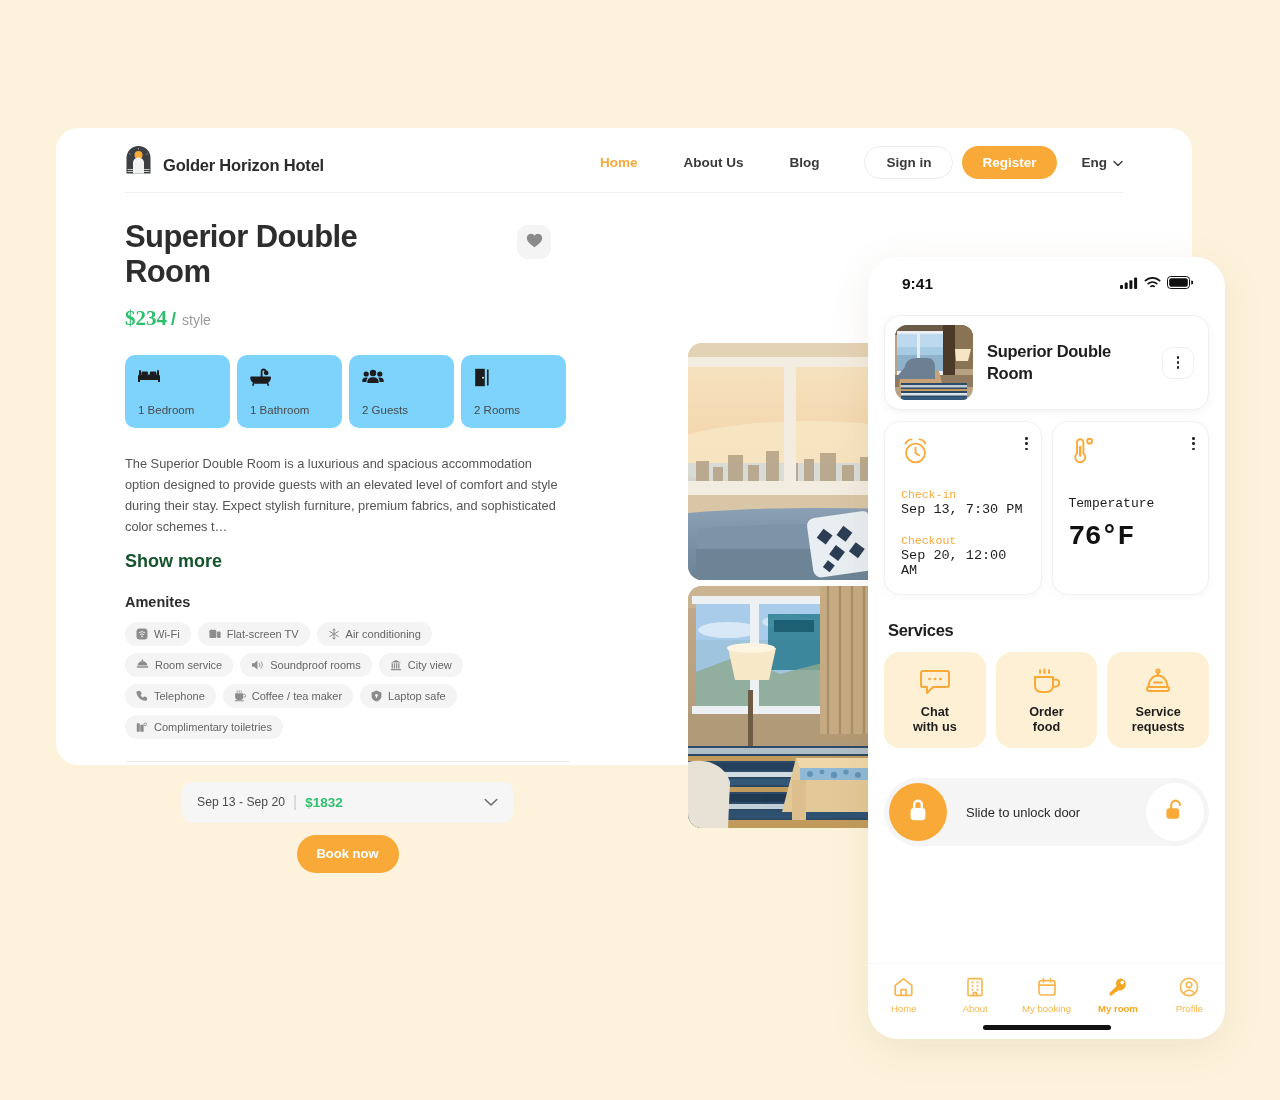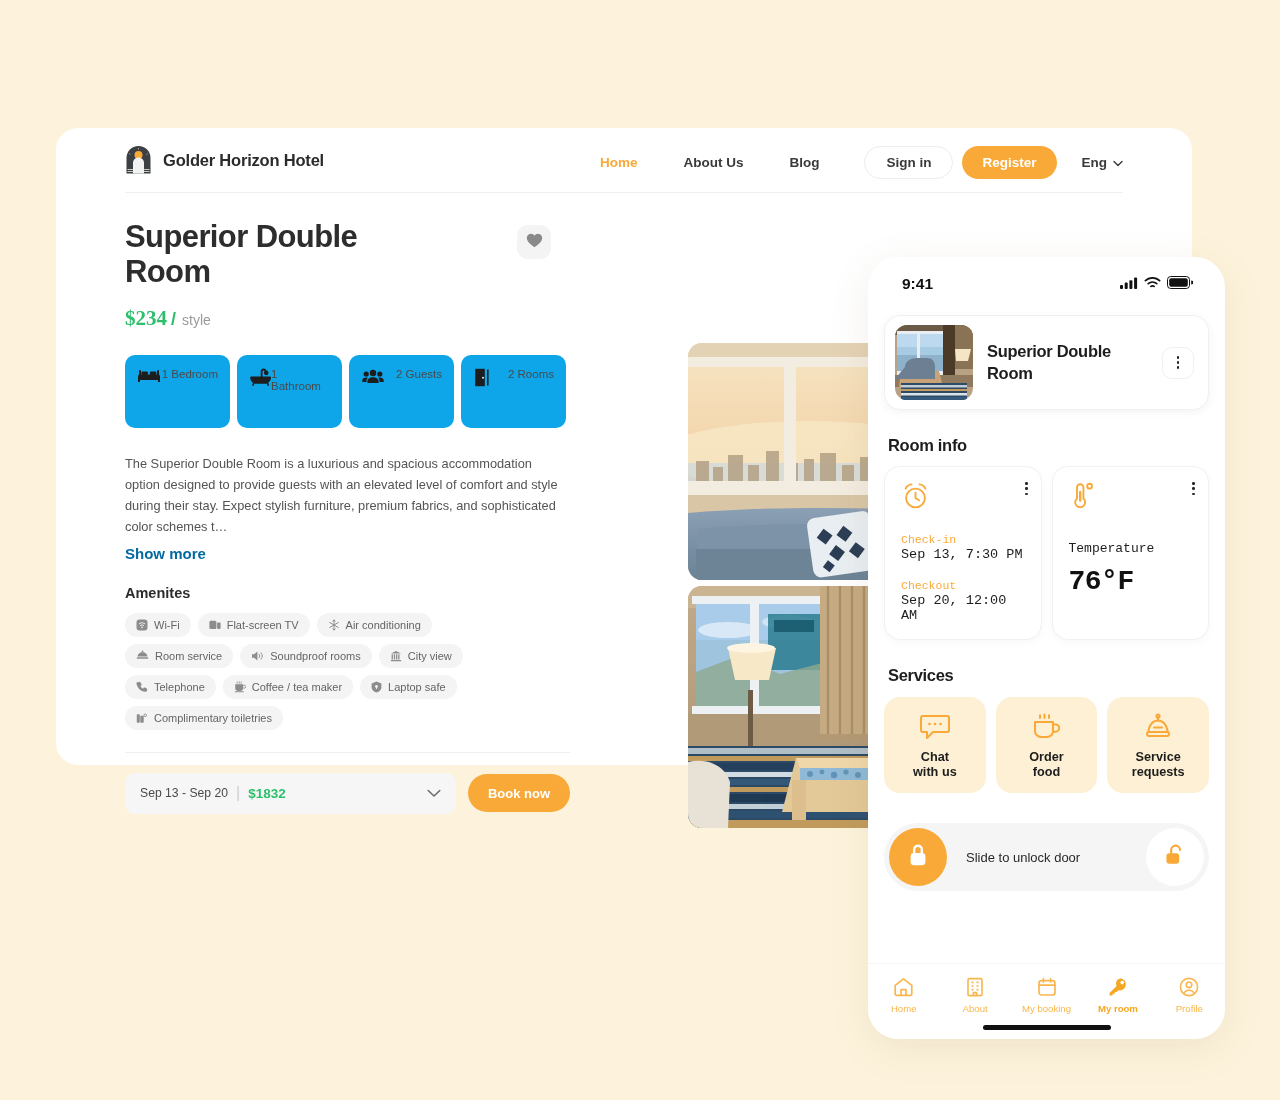--- a/index.html
+++ b/index.html
@@ -18,21 +18,21 @@
     background: #ffffff;
     border-radius: 22px;
   }
 
   
   .desk-header {
     position: absolute; left: 0; top: 0;
     width: 100%; height: 64px;
     display: flex; align-items: center;
   }
-  .brand { display: flex; align-items: center; gap: 11px; margin-left: 69px; }
+  .brand { display: flex; align-items: flex-end; gap: 11px; margin-left: 69px; }
   .logo-mark { width: 27px; height: 30px; display: block; }
   .brand-name {
     font-size: 16.5px; font-weight: 700; color: #2b2b2b; letter-spacing: -0.2px;
   }
   .desk-nav {
     position: absolute; right: 69px; top: 18px;
     display: flex; align-items: center; gap: 0;
   }
   .nav-link {
     font-size: 13.5px; font-weight: 600; color: #3a3a3a;
@@ -76,50 +76,50 @@
   .price-row { margin-top: 17px; display: flex; align-items: baseline; gap: 4px; }
   .price { font-size: 21px; font-weight: 700; color: #2fbf6c; font-family: Liberation Serif, serif; }
   .price-slash { font-size: 18px; font-weight: 700; color: #2fbf6c; }
   .price-unit { font-size: 14px; color: #9a9a9a; margin-left: 2px; }
 
   .feature-grid {
     margin-top: 24px; display: grid;
     grid-template-columns: repeat(4, 105px); gap: 7px;
   }
   .feature-card {
-    height: 73px; background: #0ea5e9; border-radius: 10px;
-    padding: 13px 12px 0 13px; display: flex; flex-direction: row;
+    height: 73px; background: #7dd3fc; border-radius: 10px;
+    padding: 13px 12px 0 13px; display: flex; flex-direction: column;
     justify-content: space-between; cursor: pointer;
   }
   .feature-card .ic { color: #1d1d1d; height: 22px; }
   .feature-card .lbl { font-size: 11.5px; color: #4a4a4a; padding-bottom: 12px; }
 
   .desc {
     margin-top: 26px; font-size: 12.8px; line-height: 1.63; color: #545454;
     width: 445px;
   }
   .show-more {
-    display: inline-block; margin-top: 7px; font-size: 15px;
-    color: #0369a1; font-weight: 600; cursor: pointer;
+    display: inline-block; margin-top: 13px; font-size: 18px;
+    color: #14532d; font-weight: 600; cursor: pointer;
   }
 
   .amen-title { margin-top: 22px; font-size: 14.5px; font-weight: 700; color: #2d2d2d; }
   .amen-wrap {
     margin-top: 12px; display: flex; flex-wrap: wrap; gap: 7px; width: 420px;
   }
   .chip {
     display: inline-flex; align-items: center; gap: 6px;
     background: #f4f4f4; border-radius: 14px; padding: 6px 11px;
     font-size: 11px; color: #656565; cursor: pointer; white-space: nowrap;
   }
   .chip .cic { color: #8c8c8c; display: flex; }
 
   .btm-divider { margin-top: 22px; width: 445px; height: 1px; background: #efefef; }
 
-  .booking-row { margin-top: 20px; display: flex; align-items: center; gap: 12px; }
+  .booking-row { margin-top: 20px; display: flex; align-items: center; gap: 12px; flex-direction: column; }
   .date-select {
     width: 331px; height: 41px; background: #f6f6f6; border-radius: 10px;
     display: flex; align-items: center; padding: 0 15px; cursor: pointer;
   }
   .date-text { font-size: 12.2px; color: #4a4a4a; font-weight: 500; }
   .date-sep { color: #cfcfcf; margin: 0 8px; }
   .date-price { font-size: 13.5px; font-weight: 700; color: #2fbf6c; }
   .chev-ds { margin-left: auto; color: #6a6a6a; }
   .btn-book {
     width: 102px; height: 38px; border: none; border-radius: 19px;
@@ -716,21 +716,20 @@
     <div class="room-card-title">Superior Double Room</div>
     <button class="kebab-btn">
       <span class="kebab-dots">
           <i></i>
           <i></i>
           <i></i>
         </span>
     </button>
   </div>
 
-  <div class="sec-title">Room info</div>
 
   <div class="info-row">
     <div class="info-card">
       <span class="kb">
           <i></i>
           <i></i>
           <i></i>
         </span>
       <span class="info-ic">
         <svg width="29" height="30" viewBox="0 0 29 30" fill="none" stroke="#f9a938" stroke-width="1.9" stroke-linecap="round">

